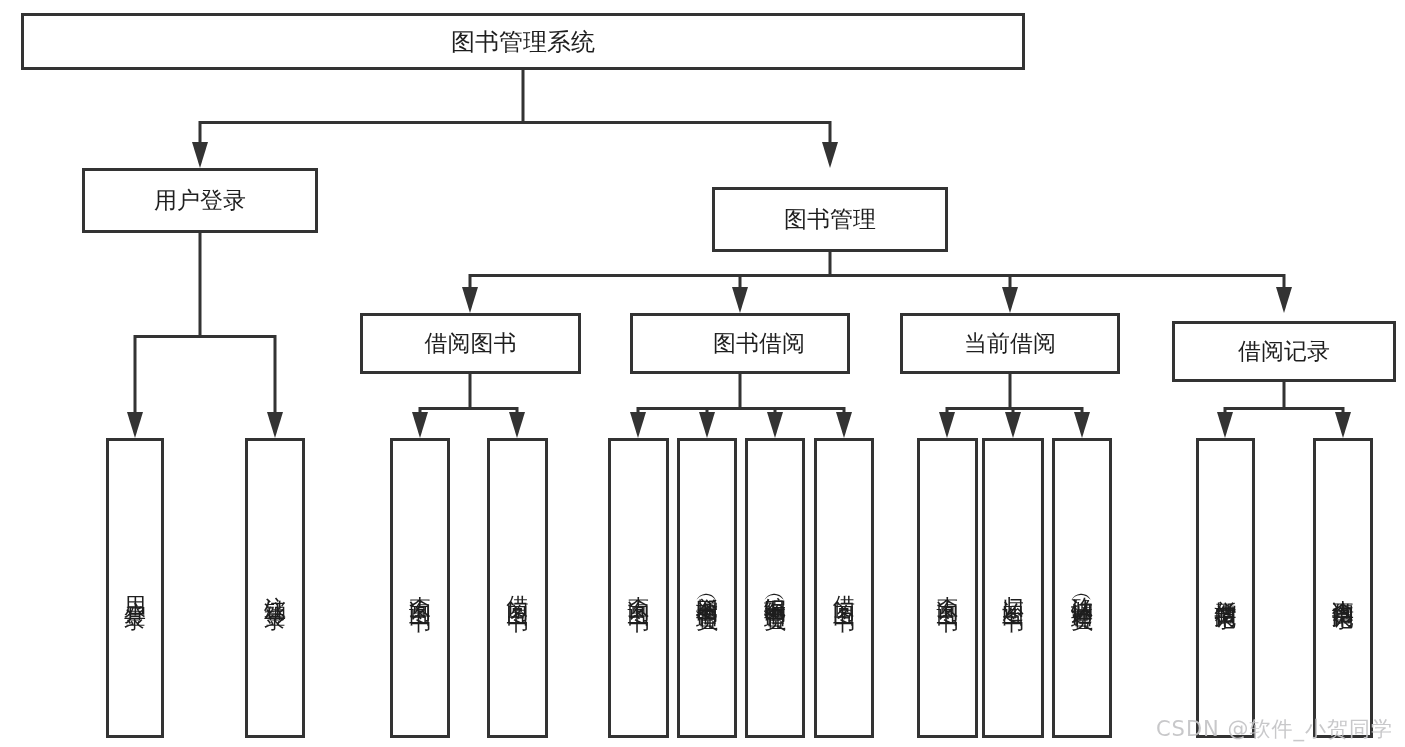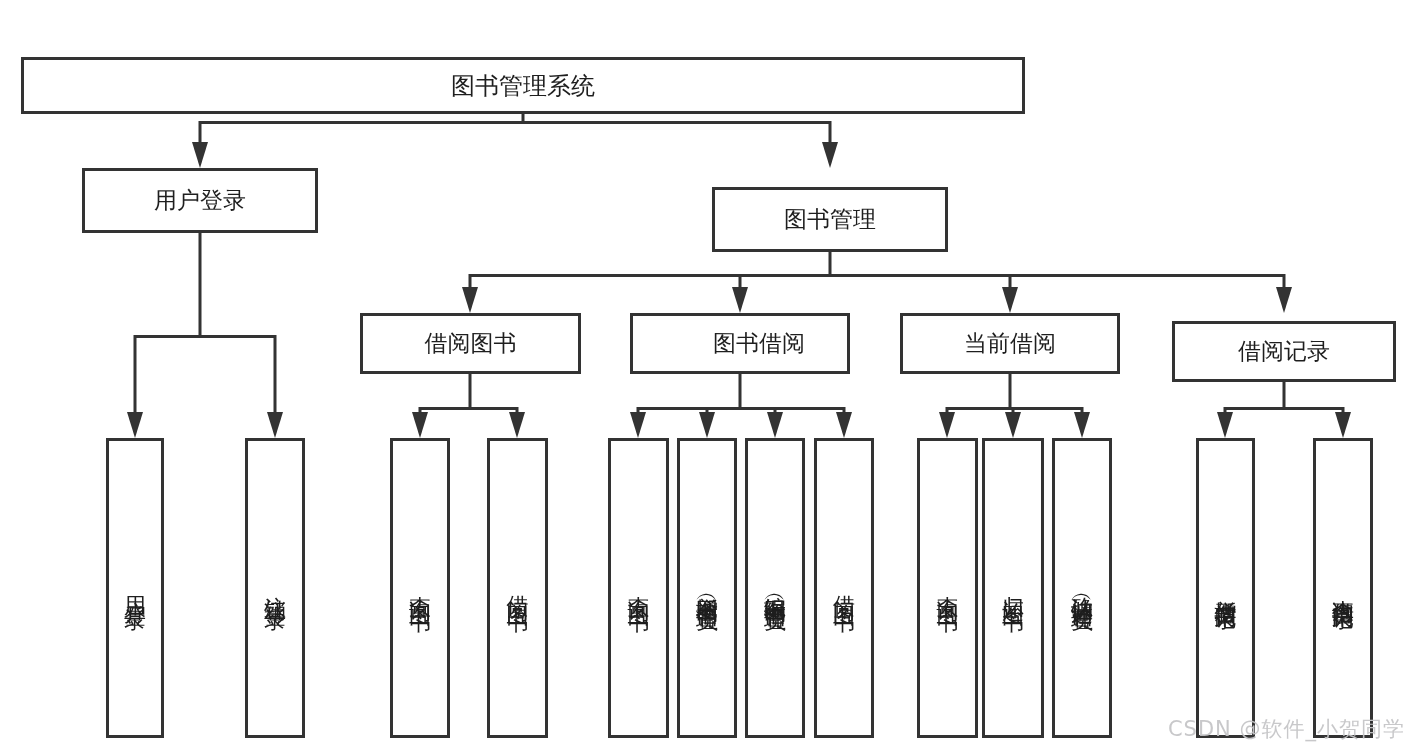--- a/index.html
+++ b/index.html
@@ -21,21 +21,21 @@
     position: absolute;
     box-sizing: border-box;
     border: 3px solid #333333;
     background: #ffffff;
     color: #1e1e1e;
     display: flex;
     align-items: center;
     justify-content: center;
     text-align: center;
   }
-  .root-box   { font-size: 24px; margin-top: 44px; }
+  .root-box   { font-size: 24px; }
   .level2-box { font-size: 23px; }
   .level3-box { font-size: 23px; }
   .leaf-box {
     position: absolute;
     box-sizing: border-box;
     border: 3px solid #333333;
     background: #ffffff;
     color: #1e1e1e;
     top: 438px;
     height: 300px;
@@ -45,21 +45,21 @@
     writing-mode: vertical-rl;
     text-orientation: mixed;
     font-size: 22px;
     letter-spacing: 5px;
     line-height: 1;
     text-align: center;
   }
   .leaf-tight { letter-spacing: 2px; }
   .watermark {
     position: absolute;
-    right: 0;
+    right: 12px;
     bottom: 4px;
     font-size: 21px;
     color: rgba(197, 197, 199, 0.95);
     letter-spacing: 1px;
     z-index: 5;
     white-space: nowrap;
   }
 
   
   #n-root    { left: 21px;   top: 13px;  width: 1004px; height: 57px; }

